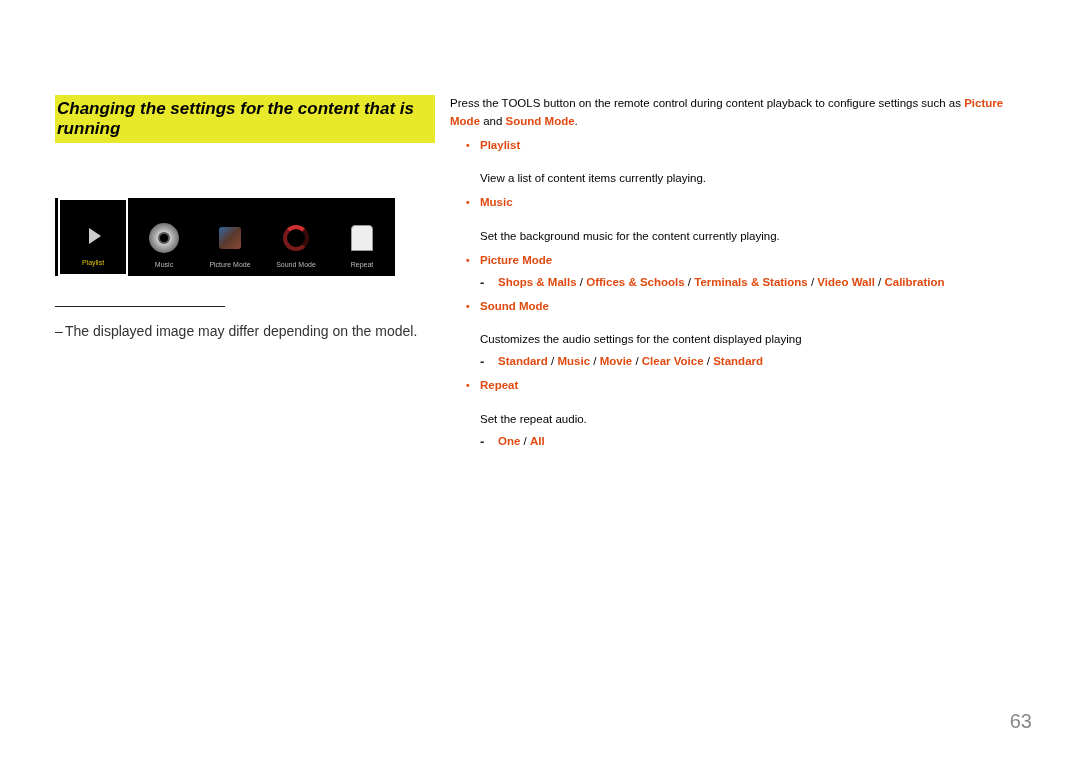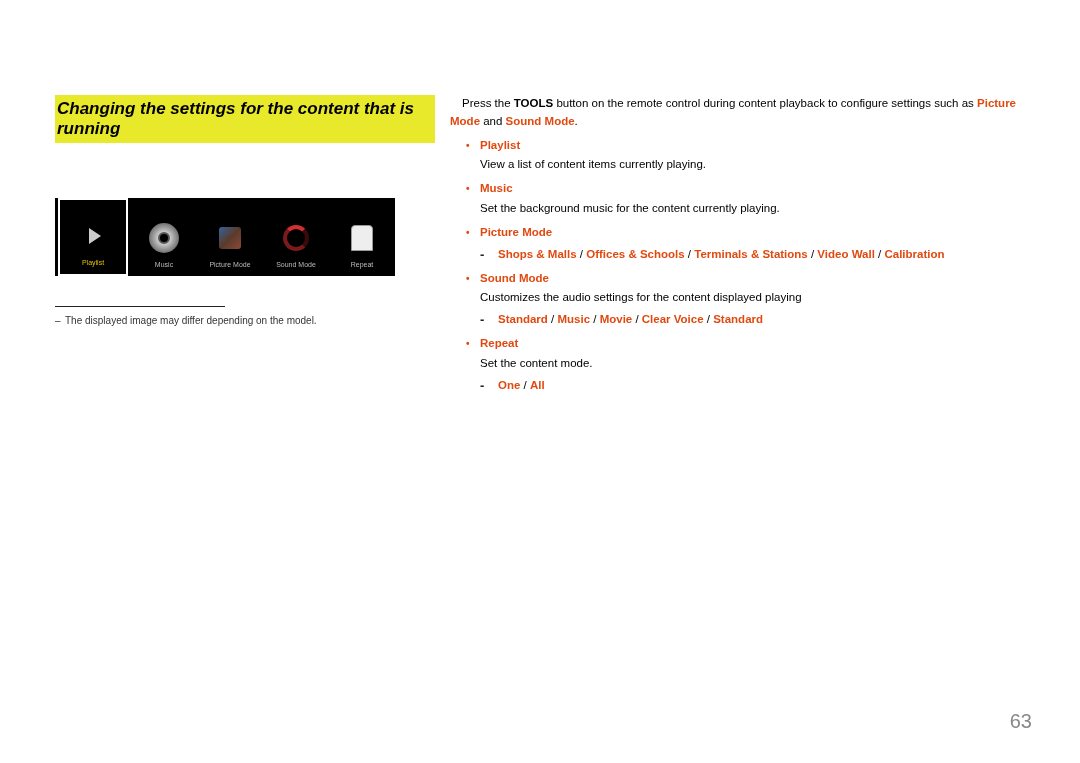--- a/index.html
+++ b/index.html
@@ -14,29 +14,29 @@
   .menu-label { font-size: 7px; color: #bbb; }
   .menu-item.selected .menu-label { color: #e0c400; }
   .icon-box { width: 34px; height: 34px; display:flex; align-items:center; justify-content:center; }
   .play-triangle { width:0; height:0; border-left: 12px solid #ccc; border-top: 8px solid transparent; border-bottom: 8px solid transparent; margin-left:3px; }
   .disc { width: 30px; height:30px; border-radius:50%; background: radial-gradient(circle, #fff 0%, #ddd 20%, #888 60%, #333 100%); position:relative; }
   .disc::after{content:"";position:absolute;top:50%;left:50%;width:8px;height:8px;background:#000;border-radius:50%;border:2px solid #555;transform:translate(-50%,-50%);}
   .pic-swatch { width:22px;height:22px;background:linear-gradient(135deg,#3264a0,#5a3a2a,#8a4a3a);border-radius:3px; }
   .ring { width:26px;height:26px;border-radius:50%;border:4px solid #7a1a1a;border-top-color:#d03030;border-right-color:#3a0a0a; }
   .repeat-shape { width:22px;height:26px;background:#eee;border-radius:4px 4px 0 0;border:1px solid #999; }
   .footnote-rule { margin-top: 30px; width: 170px; border: none; border-top: 0.6px solid #222; }
-  .footnote { margin-top: 8px; font-size: 10px; color: #333; }
+  .footnote { margin-top: 16px; font-size: 14px; color: #333; }
   .footnote-dash { display:inline-block; width:10px; }
-  .intro-pre { display:inline;margin-left:12px; }
-  .bold { font-weight: 700; }
+  .intro-pre { display:inline; }
+  .bold { font-weight: 400; }
   .accent { color: #e04a10; font-weight: 600; }
   ul.bullets { list-style: none; margin-top: 4px; }
   ul.bullets > li { position: relative; padding-left: 30px; margin-top: 6px; }
   ul.bullets > li::before { content: "•"; color: #e04a10; font-weight: 700; position: absolute; left: 16px; font-size:10px; top:1px;}
-  .sub { padding-left: 0px; margin-top: 2px; color: #000; font-weight: 400; }
+  .sub { padding-left: 0px; margin-top: 16px; color: #000; font-weight: 400; }
   .sublist { list-style:none; margin-top:4px; }
   .sublist li { position: relative; padding-left: 18px; }
   .sublist li .dash { position:absolute; left:0; top:-1px; font-size:13px; font-weight:600; color:#222;}
   .sep { color:#000; font-weight:400; }
   .page-num { position: absolute; right: 48px; bottom: 30px; font-size: 20px; color: #888; font-weight: 300; }
 </style>
 </head>
 <body>
 
 <div class="page">
@@ -109,21 +109,21 @@
         <span class="accent">Sound Mode</span>
         <div class="sub">Customizes the audio settings for the content displayed playing</div>
         <ul class="sublist">
           <li><span class="dash">-</span>
             <span class="accent">Standard</span><span class="sep"> / </span><span class="accent">Music</span><span class="sep"> / </span><span class="accent">Movie</span><span class="sep"> / </span><span class="accent">Clear Voice</span><span class="sep"> / </span><span class="accent">Standard</span>
           </li>
         </ul>
       </li>
       <li>
         <span class="accent">Repeat</span>
-        <div class="sub">Set the content mode.</div>
+        <div class="sub">Set the repeat audio.</div>
         <ul class="sublist">
           <li><span class="dash">-</span>
             <span class="accent">One</span><span class="sep"> / </span><span class="accent">All</span>
           </li>
         </ul>
       </li>
     </ul>
   </div>
 
   <div class="page-num">63</div>

